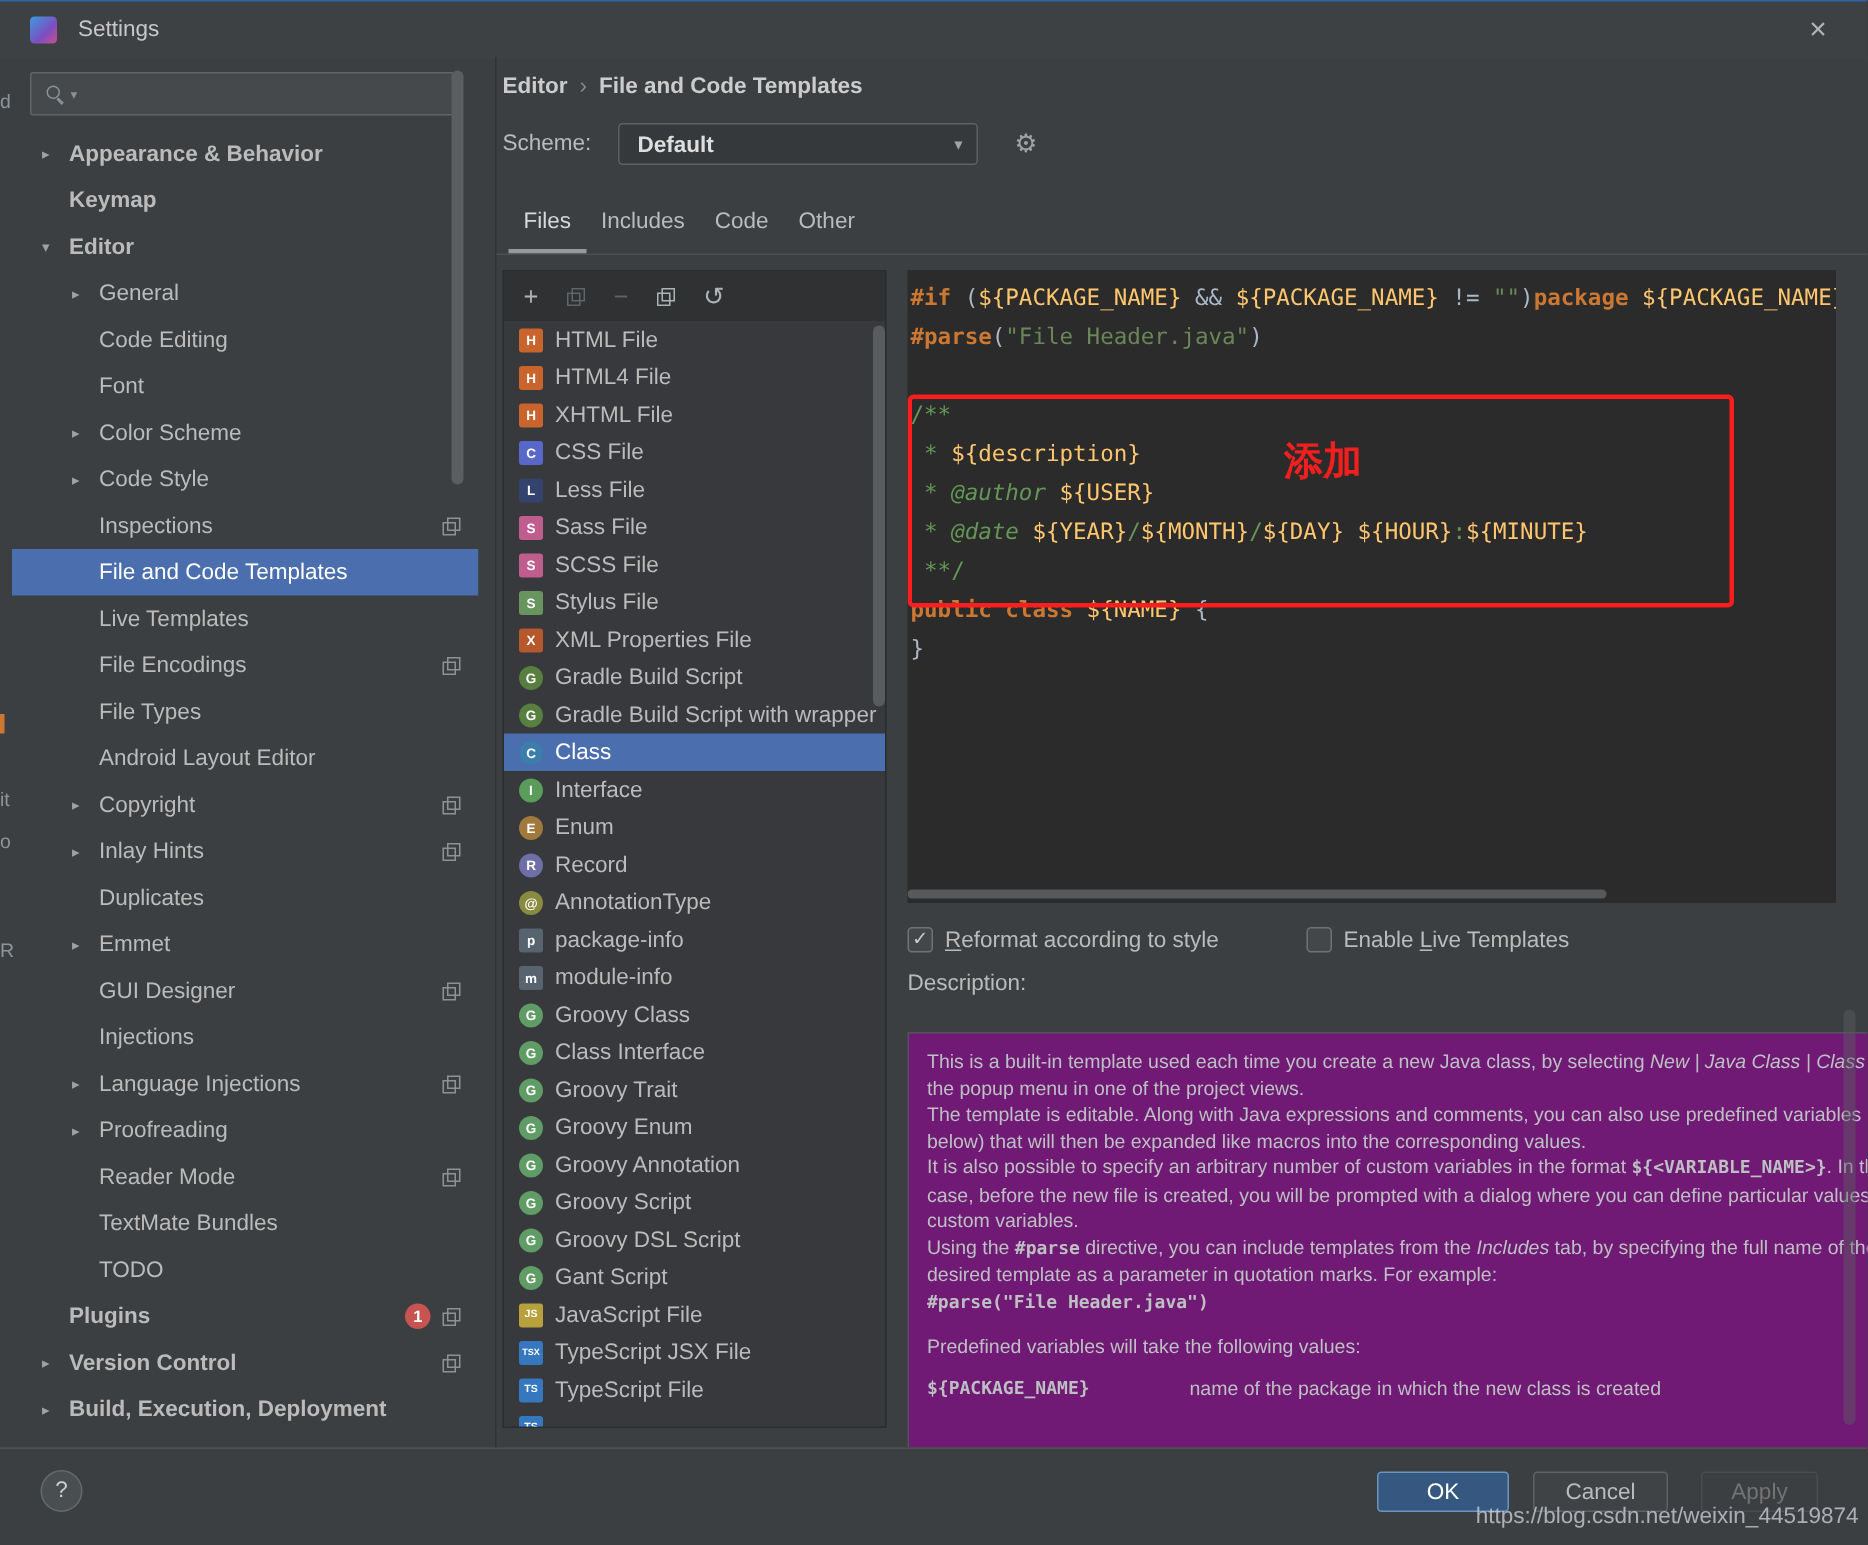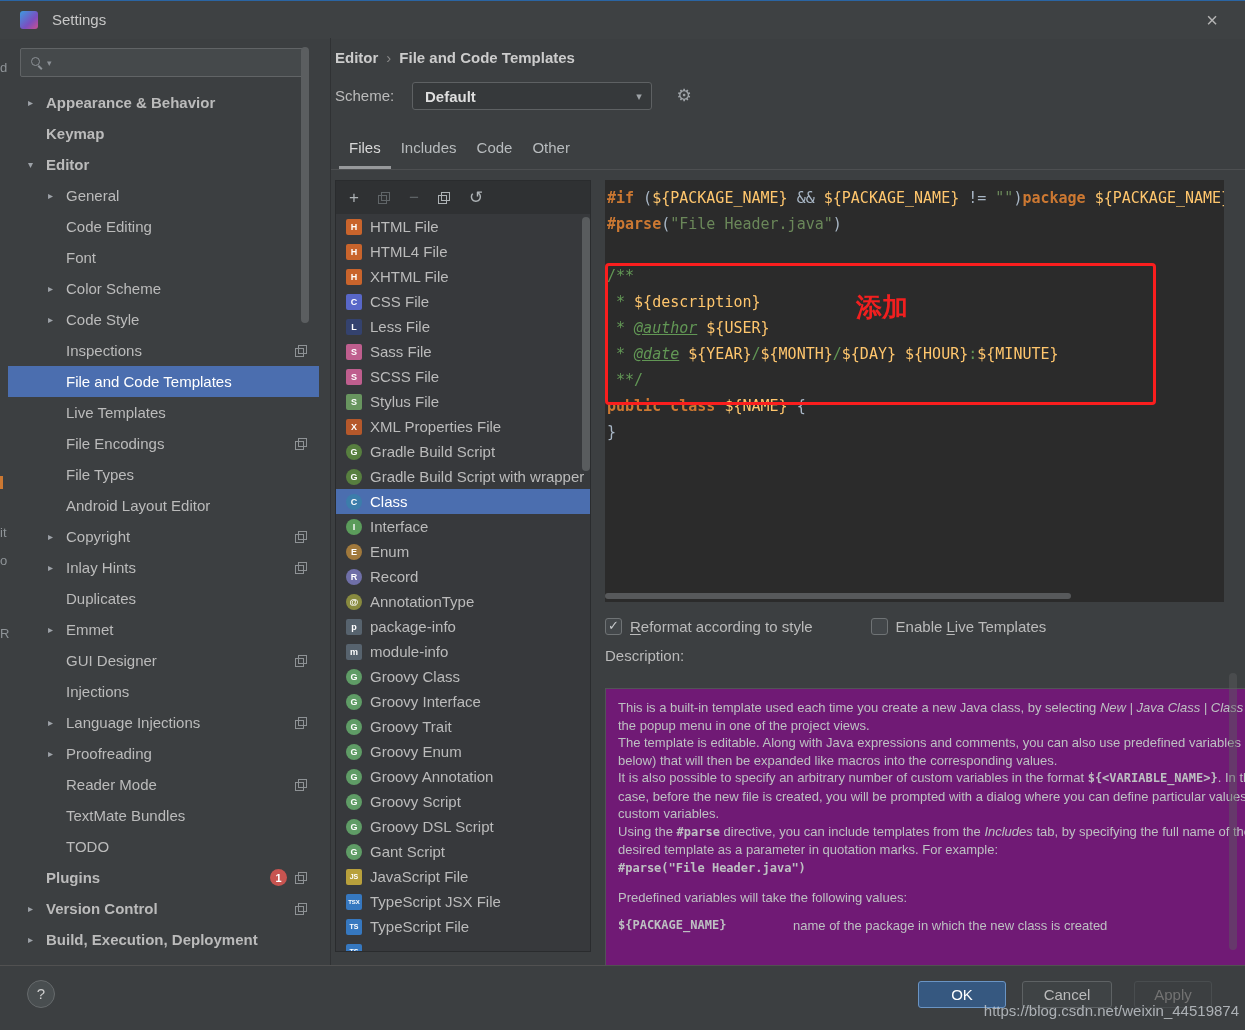--- a/index.html
+++ b/index.html
@@ -82,21 +82,21 @@
   
   #editor{left:274px;top:142px;width:619px;height:422px;background:#2b2b2b;overflow:hidden}
   #code{padding:5px 0 0 2px;font-family:"DejaVu Sans Mono","Liberation Mono",monospace;
         font-size:15px;line-height:26px;color:#a9b7c6}
   .cline{height:26px;white-space:pre}
   .tk-k{color:#cc7832;font-weight:bold}
   .tk-v{color:#ffc66d}
   .tk-s{color:#6a8759}
   .tk-t{color:#a9b7c6}
   .tk-c{color:#629755}
-  .tk-g{color:#629755;font-style:italic;text-decoration:underline}
+  .tk-g{color:#629755;font-style:italic;}
   #red-rect{left:0;top:83px;width:545px;height:136px;border:3px solid #fa1e1e;border-radius:4px;pointer-events:none}
   #annotation-text{left:251px;top:110px;font-size:26px;color:#f21f1f;font-weight:bold}
   #editor-hscroll{left:0;top:413px;width:466px;height:6px;background:#57595b;border-radius:3px}
 
   
   #options-row{left:274px;top:575px;right:8px;height:26px;display:flex;align-items:center}
   .opt{display:flex;align-items:center;gap:8px;margin-right:0}
   .opt + .opt{margin-left:58px}
   .cbox{width:17px;height:17px;box-sizing:border-box;border:1px solid #6f7375;border-radius:3px;
         background:#43474a;color:#c7cacc;font-size:13px;line-height:14px;text-align:center}
@@ -416,21 +416,21 @@
         <div class="lrow">
           <span class="fi fi-module">m</span>
           <span class="llabel">module-info</span>
         </div>
         <div class="lrow">
           <span class="fi fi-groovy round">G</span>
           <span class="llabel">Groovy Class</span>
         </div>
         <div class="lrow">
           <span class="fi fi-groovy round">G</span>
-          <span class="llabel">Groovy Interface</span>
+          <span class="llabel">Class Interface</span>
         </div>
         <div class="lrow">
           <span class="fi fi-groovy round">G</span>
           <span class="llabel">Groovy Trait</span>
         </div>
         <div class="lrow">
           <span class="fi fi-groovy round">G</span>
           <span class="llabel">Groovy Enum</span>
         </div>
         <div class="lrow">

